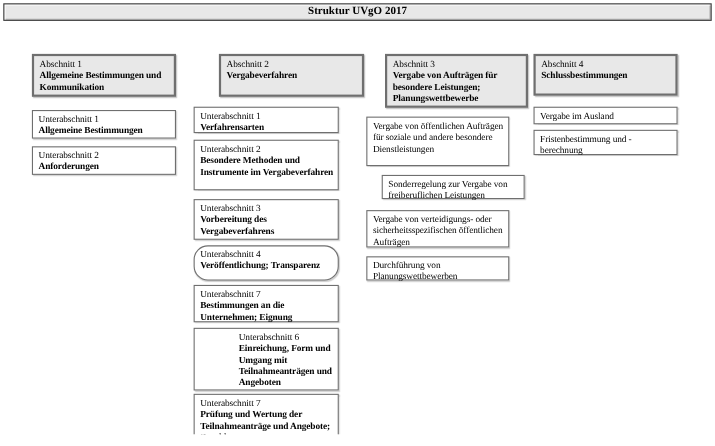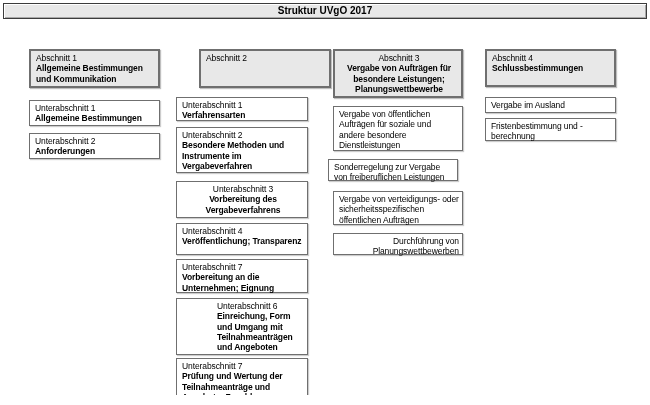--- a/index.html
+++ b/index.html
@@ -1,19 +1,19 @@
 <!DOCTYPE html>
 <html style="--background: #ffffff; --text: #000000; --box-fill-gray: #e8e8e8; --box-border: #6f6f6f; --title-border: #3c3c3c;"><head>
 <meta charset="utf-8">
 <style>
   html,body{margin:0;padding:0;background:#fff;}
   #canvas{
     position:relative;width:650px;height:395px;overflow:hidden;
     background:var(--background,#ffffff);
-    font-family:Liberation Sans, sans-serif;color:var(--text,#000);
+    font-family:Liberation Serif, serif;color:var(--text,#000);
   }
   .titlebar{
     position:absolute;left:3px;top:3px;width:644px;height:16px;
     box-sizing:border-box;
     background:var(--box-fill-gray,#e8e8e8);
     border:1px solid var(--title-border,#3c3c3c);
     box-shadow:inset 1px 1px 0 #ffffff, inset -1px -1px 0 #a9a9a9;
     text-align:center;font-weight:bold;font-size:10px;line-height:14px;
   }
   .box{
@@ -51,64 +51,65 @@
     <div class="lbl">Unterabschnitt 1</div>
     <div class="ttl">Allgemeine Bestimmungen</div>
   </div>
   <div class="box sub" style="left:29px;top:133px;width:131px;height:26px;">
     <div class="lbl">Unterabschnitt 2</div>
     <div class="ttl">Anforderungen</div>
   </div>
 
   <div class="box hdr" style="left:176px;top:49px;width:132px;height:39px;margin-left:23px;">
     <div class="lbl">Abschnitt 2</div>
+    <div class="ttl">Vergabeverfahren</div>
   </div>
   <div class="box sub" style="left:176px;top:97px;width:132px;height:24px;">
     <div class="lbl">Unterabschnitt 1</div>
     <div class="ttl">Verfahrensarten</div>
   </div>
   <div class="box sub" style="left:176px;top:127px;width:132px;height:46px;">
     <div class="lbl">Unterabschnitt 2</div>
     <div class="ttl">Besondere Methoden und Instrumente im Vergabeverfahren</div>
   </div>
-  <div class="box sub" style="left:176px;top:181px;width:132px;height:37px;text-align:center;">
+  <div class="box sub" style="left:176px;top:181px;width:132px;height:37px;">
     <div class="lbl">Unterabschnitt 3</div>
     <div class="ttl">Vorbereitung des Vergabeverfahrens</div>
   </div>
-  <div class="box sub" style="left:176px;top:223px;width:132px;height:32px;">
+  <div class="box sub" style="left:176px;top:223px;width:132px;height:32px;border-radius:13px;">
     <div class="lbl">Unterabschnitt 4</div>
     <div class="ttl">Veröffentlichung; Transparenz</div>
   </div>
   <div class="box sub" style="left:176px;top:259px;width:132px;height:34px;">
     <div class="lbl">Unterabschnitt 7</div>
-    <div class="ttl">Vorbereitung an die Unternehmen; Eignung</div>
+    <div class="ttl">Bestimmungen an die Unternehmen; Eignung</div>
   </div>
   <div class="box sub" style="left:176px;top:298px;width:132px;height:57px;padding-left:40px;">
     <div class="lbl">Unterabschnitt 6</div>
     <div class="ttl">Einreichung, Form und Umgang mit Teilnahmeanträgen und Angeboten</div>
   </div>
   <div class="box sub" style="left:176px;top:358px;width:132px;height:44px;">
     <div class="lbl">Unterabschnitt 7</div>
     <div class="ttl">Prüfung und Wertung der Teilnahmeanträge und Angebote; Zuschlag</div>
   </div>
 
-  <div class="box hdr" style="left:333px;top:49px;width:130px;height:49px;text-align:center;">
+  <div class="box hdr" style="left:350px;top:49px;width:130px;height:49px;">
     <div class="lbl">Abschnitt 3</div>
     <div class="ttl">Vergabe von Aufträgen für besondere Leistungen; Planungswettbewerbe</div>
   </div>
   <div class="box sub" style="left:333px;top:106px;width:130px;height:45px;">
     <div class="txt">Vergabe von öffentlichen Aufträgen für soziale und andere besondere Dienstleistungen</div>
   </div>
-  <div class="box sub" style="left:328px;top:159px;width:130px;height:22px;">
+  <div class="box sub" style="left:347px;top:159px;width:130px;height:22px;">
     <div class="txt">Sonderregelung zur Vergabe von freiberuflichen Leistungen</div>
   </div>
   <div class="box sub" style="left:333px;top:191px;width:130px;height:34px;">
     <div class="txt">Vergabe von verteidigungs- oder sicherheitsspezifischen öffentlichen Aufträgen</div>
   </div>
-  <div class="box sub" style="left:333px;top:233px;width:130px;height:22px;text-align:right;">
+  <div class="box sub" style="left:333px;top:233px;width:130px;height:22px;">
     <div class="txt">Durchführung von Planungswettbewerben</div>
   </div>
 
   <div class="box hdr" style="left:485px;top:49px;width:131px;height:38px;">
     <div class="lbl">Abschnitt 4</div>
     <div class="ttl">Schlussbestimmungen</div>
   </div>
   <div class="box sub" style="left:485px;top:118px;width:131px;height:23px;">
     <div class="txt">Fristenbestimmung und - berechnung</div>
   </div>

